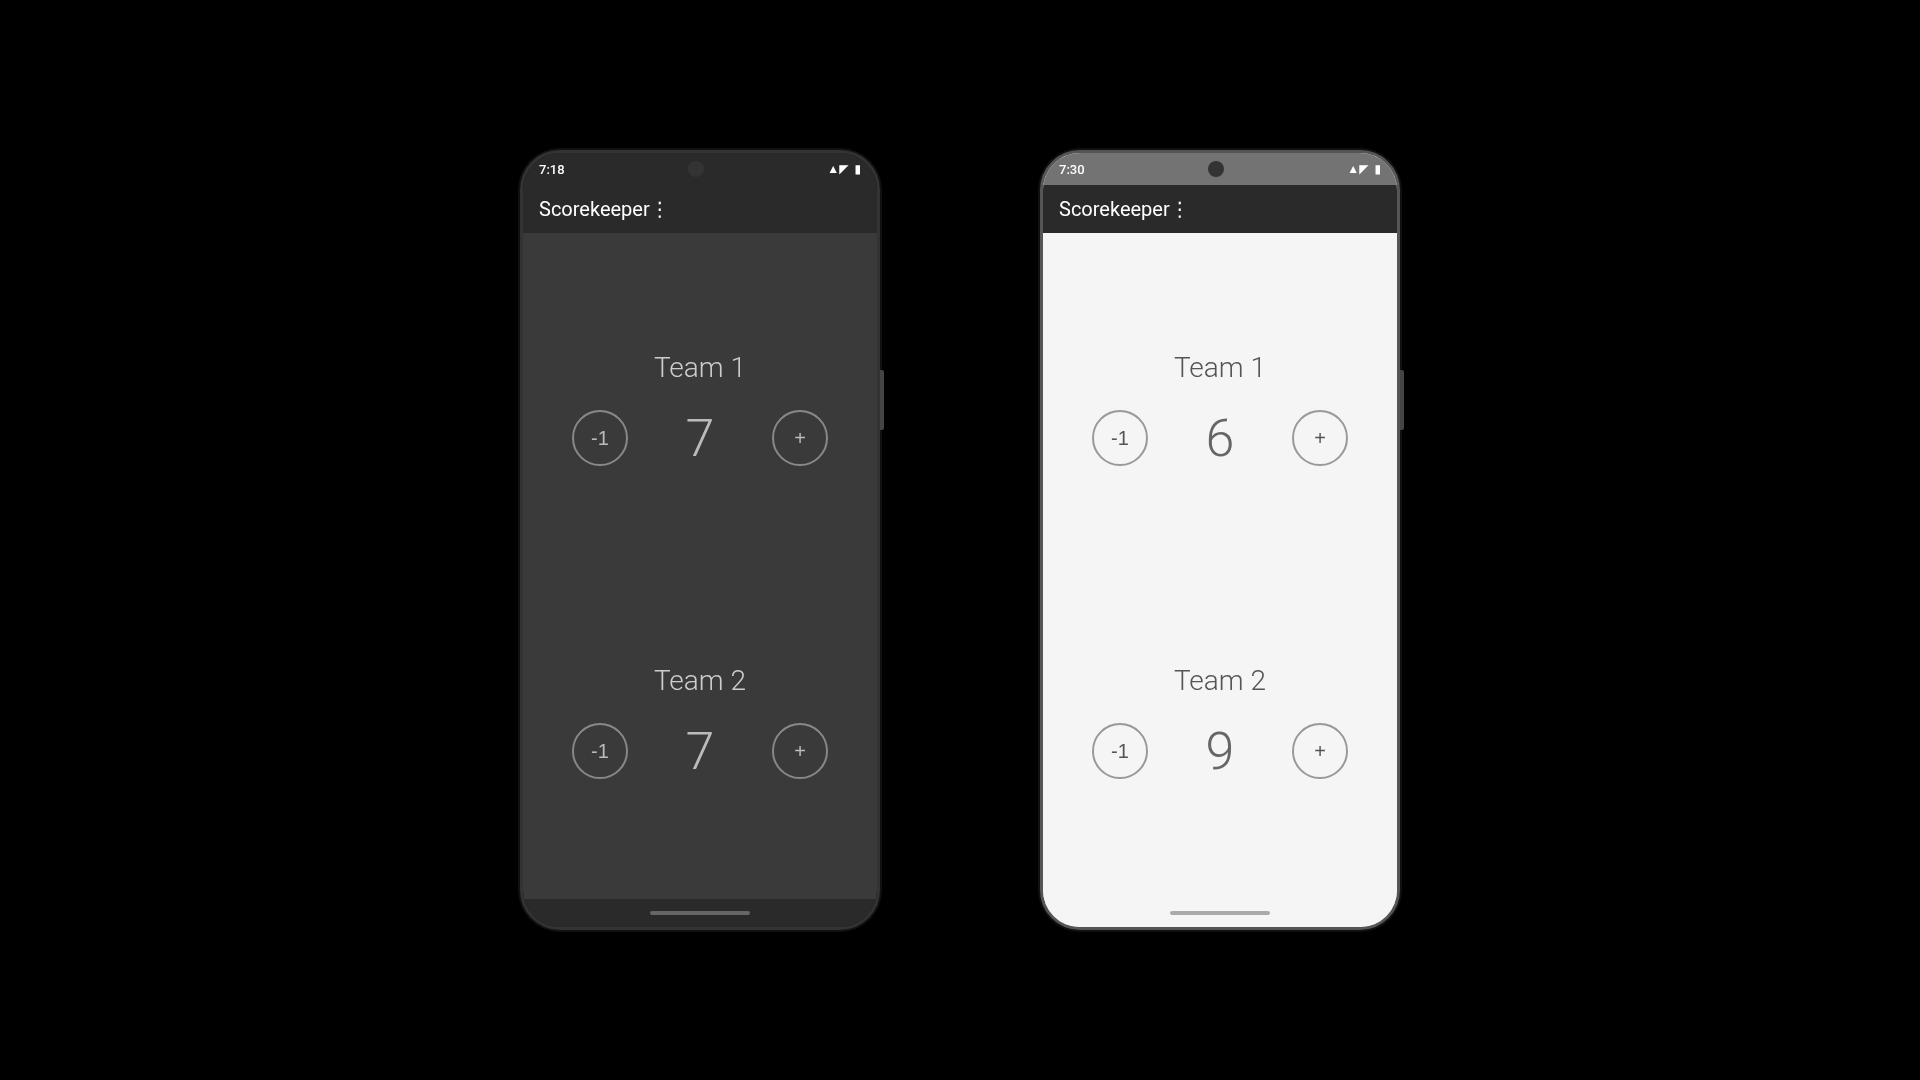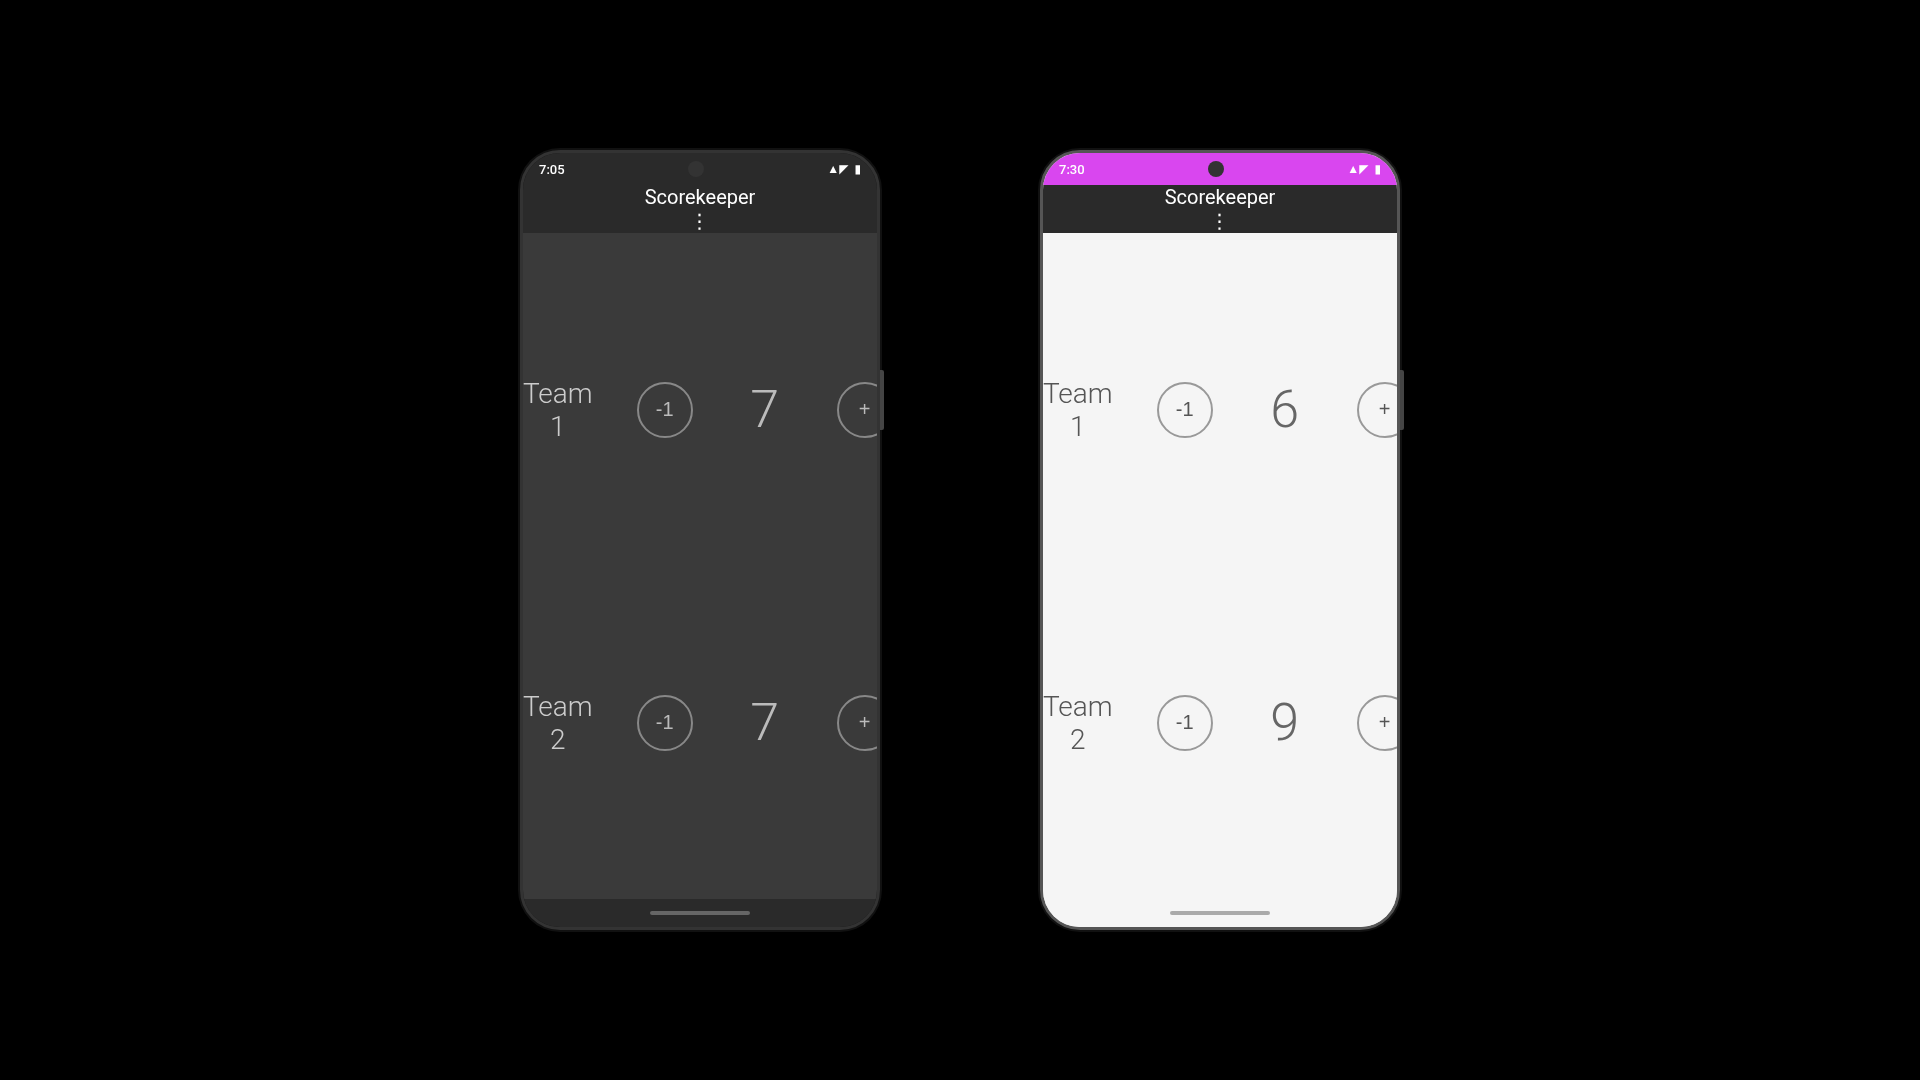--- a/index.html
+++ b/index.html
@@ -44,21 +44,21 @@
       padding: 0 16px;
       flex-shrink: 0;
     }
 
     .status-bar.dark {
       background: #2a2a2a;
       color: #fff;
     }
 
     .status-bar.light {
-      background: #d946ef;
+      background: #737373;
       color: #fff;
     }
 
     .status-time {
       font-size: 13px;
       font-weight: 500;
       color: #fff;
     }
 
     .status-icons {
@@ -74,24 +74,22 @@
       height: 16px;
       background: #333;
       border-radius: 50%;
     }
 
     
     .app-bar {
       height: 48px;
       display: flex;
       align-items: center;
-      justify-content: space-between;
       padding: 0 16px;
       flex-shrink: 0;
-      flex-direction: column;
     }
 
     .app-bar.dark {
       background: #2a2a2a;
     }
 
     .app-bar.light {
       background: #2a2a2a;
     }
 
@@ -122,21 +120,21 @@
       flex: 1;
       background: #f5f5f5;
       display: flex;
       flex-direction: column;
       justify-content: space-around;
       padding: 20px 0;
     }
 
     .team-section {
       display: flex;
-      flex-direction: row;
+      flex-direction: column;
       align-items: center;
       gap: 24px;
       padding: 16px 0;
     }
 
     .team-name-dark {
       font-size: 28px;
       font-weight: 300;
       color: #ccc;
       text-align: center;
@@ -241,21 +239,21 @@
       border-radius: 0 2px 2px 0;
     }
   </style>
 </head>
 <body>
 
 <div class="phone-wrapper">
   <div class="phone-frame">
 
     <div class="status-bar dark">
-      <span class="status-time">7:05</span>
+      <span class="status-time">7:18</span>
       <div class="status-center"></div>
       <div class="status-icons">
         <span>▲◤</span>
         <span>▮</span>
       </div>
     </div>
 
     <div class="app-bar dark">
       <span class="app-title">Scorekeeper</span>
       <span class="menu-dots">⋮</span>

